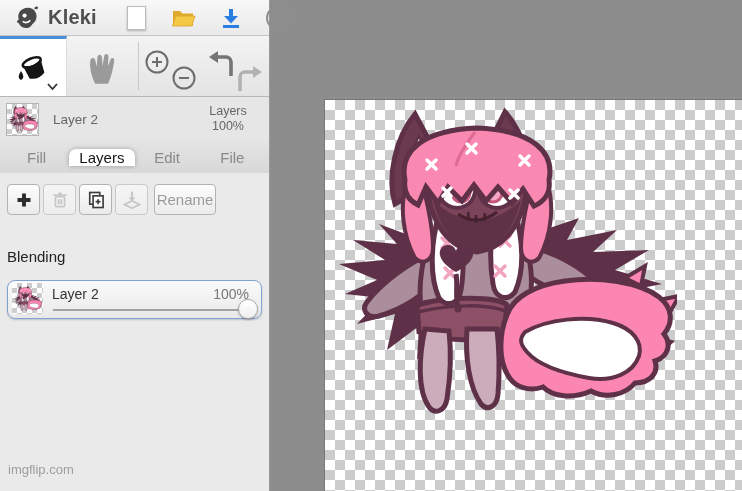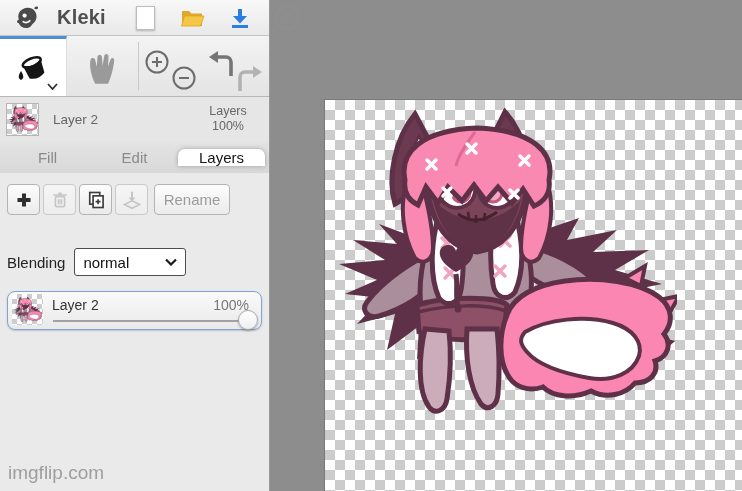--- a/index.html
+++ b/index.html
@@ -4,21 +4,21 @@
 <style>
   html,body{margin:0;padding:0;background:#fff;}
   .app{position:relative;width:742px;height:491px;overflow:hidden;
        background:#8d8d8d;font-family:"Liberation Sans",sans-serif;
        -webkit-font-smoothing:antialiased;}
   
   .sidebar{position:absolute;left:0;top:0;width:270px;height:491px;
            background:#eaeaea;border-right:1px solid #999;box-sizing:border-box;}
   .topbar{height:35px;background:linear-gradient(#f8f8f8,#e9e9e9);
           border-bottom:1px solid #c4c4c4;display:flex;align-items:center;}
-  .logo{display:flex;align-items:center;gap:18px;padding-left:14px;}
+  .logo{display:flex;align-items:center;gap:9px;padding-left:14px;}
   .logo-name{font-size:20px;color:#4f4f4f;font-weight:600;letter-spacing:.2px;}
   .topbar-sep{width:1px;height:26px;background:#cfcfcf;margin-left:12px;}
   .top-icons{display:flex;align-items:center;gap:21px;margin-left:15px;}
   .tbtn{display:grid;place-items:center;width:26px;height:26px;cursor:pointer;}
   .page-ic{width:17px;height:22px;background:#fff;border:1px solid #bdbdbd;
            box-shadow:0 1px 2px rgba(0,0,0,.25);}
   .help-ic{width:20px;height:20px;border:2px solid #8f8f8f;border-radius:50%;
            color:#8f8f8f;font-size:13px;font-weight:bold;display:grid;place-items:center;}
   
   .toolrow{position:relative;height:60px;background:linear-gradient(#f3f3f3,#e4e4e4);
@@ -50,38 +50,38 @@
   .tab{flex:1;display:grid;place-items:center;font-size:15px;color:#8a8a8a;cursor:pointer;}
   .tab.active{background:#fff;border-radius:7px 7px 0 0;color:#151515;
               box-shadow:0 0 5px rgba(0,0,0,.28);}
   
   .panel{position:relative;background:#eaeaea;padding:11px 7px 0 7px;}
   .btnrow{display:flex;gap:3px;}
   .pbtn{width:33px;height:31px;border:1px solid #b3b3b3;border-radius:4px;
         background:linear-gradient(#fdfdfd,#ebebeb);display:grid;place-items:center;
         box-sizing:border-box;cursor:pointer;}
   .pbtn.disabled{border-color:#c9c9c9;background:linear-gradient(#f5f5f5,#ededed);cursor:default;}
-  .pbtn.rename{width:76px;margin-left:3px;font-size:15px;color:#9b9b9b;}
+  .pbtn.rename{width:62px;margin-left:3px;font-size:15px;color:#9b9b9b;}
   .blendrow{margin-top:33px;display:flex;align-items:center;}
   .blend-label{font-size:15px;color:#222;margin-right:9px;}
   .select{width:112px;height:28px;border:1.5px solid #4c4c4c;border-radius:3px;
           background:#fff;display:flex;align-items:center;justify-content:space-between;
           padding:0 8px;font-size:15px;color:#111;box-sizing:border-box;cursor:pointer;}
   .layeritem{position:relative;margin-top:15px;height:37px;border:1px solid #7fa3d3;
              border-radius:8px;background:linear-gradient(#fafafa,#e9e9e9);
              box-shadow:0 1px 2px rgba(0,0,0,.18);cursor:pointer;}
   .li-thumb{position:absolute;left:4px;top:2px;width:31px;height:31px;
             display:grid;place-items:center;overflow:hidden;}
   .li-name{position:absolute;left:44px;top:5px;font-size:14px;color:#333;}
   .li-pct{position:absolute;right:12px;top:5px;font-size:14px;color:#777;}
   .li-track{position:absolute;left:45px;right:16px;bottom:7px;height:2px;background:#a2a2a2;}
   .li-knob{position:absolute;right:3px;bottom:-1px;width:20px;height:20px;border-radius:50%;
            background:linear-gradient(#ffffff,#efefef);border:1px solid #aaa;
            box-shadow:0 1px 2px rgba(0,0,0,.3);box-sizing:border-box;cursor:pointer;}
-  .watermark{position:absolute;left:8px;top:462px;font-size:19px;color:#9e9e9e;}
+  .watermark{position:absolute;left:8px;top:462px;font-size:13px;color:#9e9e9e;}
   
   .canvas{position:absolute;left:324px;top:99px;width:418px;height:392px;
           background:repeating-conic-gradient(#cccccc 0% 25%, #ffffff 0% 50%);
           background-size:20px 20px;border-left:1px solid #787878;border-top:1px solid #787878;
           box-sizing:border-box;overflow:hidden;cursor:crosshair;}
   .char{position:absolute;left:2px;top:2px;}
   .hidden-defs{position:absolute;width:0;height:0;overflow:hidden;}
 </style>
 </head>
 <body>
@@ -267,22 +267,23 @@
       </div>
       <span class="prev-name">Layer 2</span>
       <div class="prev-opacity">
         <div>Layers</div>
         <div>100%</div>
       </div>
     </div>
 
     <div class="tabs">
       <div class="tab">Fill</div>
+      <div class="tab active">Layers</div>
       <div class="tab">Edit</div>
-      <div class="tab active">Layers</div>
+      <div class="tab">File</div>
     </div>
 
     <div class="panel">
       <div class="btnrow">
         <div class="pbtn">
           <svg width="16" height="16" viewBox="0 0 16 16">
             <path d="M8,1.5 V14.5 M1.5,8 H14.5" stroke="#2f2f2f" stroke-width="4"></path>
           </svg>
         </div>
         <div class="pbtn disabled">
@@ -304,26 +305,20 @@
             <path d="M12,2 V10" stroke="#c6c6c6" stroke-width="2.5"></path>
             <polygon points="8,9 16,9 12,14" fill="#c6c6c6"></polygon>
             <polygon points="12,13 21,17.5 12,22 3,17.5" fill="none" stroke="#c6c6c6" stroke-width="2"></polygon>
           </svg>
         </div>
         <div class="pbtn rename">Rename</div>
       </div>
 
       <div class="blendrow">
         <span class="blend-label">Blending</span>
-        <div class="select">
-          <span>normal</span>
-          <svg width="12" height="8" viewBox="0 0 12 8">
-            <polyline points="1,1.5 6,6.5 11,1.5" fill="none" stroke="#1a1a1a" stroke-width="2.2"></polyline>
-          </svg>
-        </div>
       </div>
 
       <div class="layeritem">
         <div class="li-thumb checker-s">
           <svg width="29" height="27" viewBox="0 0 350 320">
             <use href="#char-sym"></use>
           </svg>
         </div>
         <span class="li-name">Layer 2</span>
         <span class="li-pct">100%</span>

